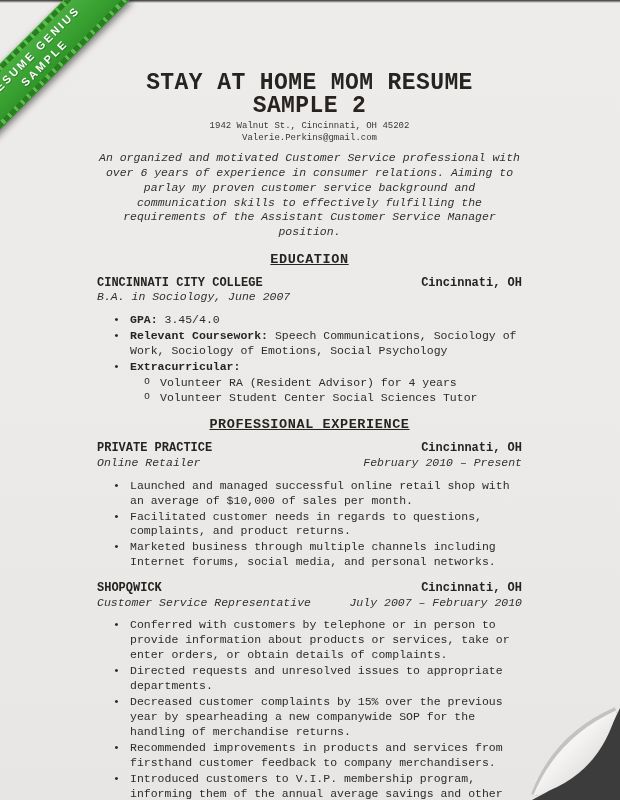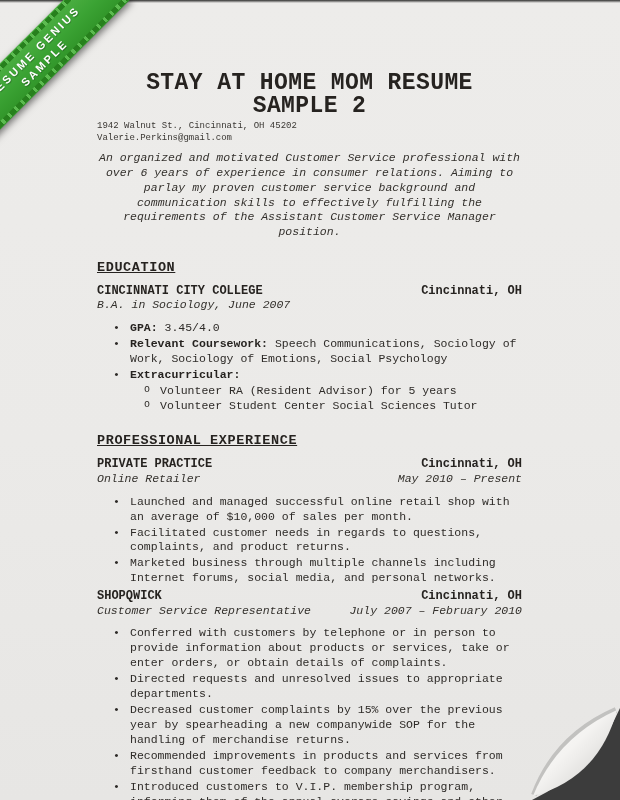--- a/index.html
+++ b/index.html
@@ -34,34 +34,34 @@
     background:repeating-linear-gradient(90deg,#27801d 0 6px,#5cbb50 6px 9px);
   }
   .ribbon::before{top:1px;}
   .ribbon::after{bottom:1px;}
   
   .content{position:absolute;top:0;left:0;right:0;padding:72px 98px 0 97px;font-family:Liberation Mono, monospace;}
   .doc-title{
     margin:0;text-align:center;font-size:23px;line-height:1;
     font-weight:bold;color:#262320;letter-spacing:.4px;
   }
-  .contact{margin-top:3px;text-align:left;font-size:9px;line-height:1.3;color:#3a3733;}
+  .contact{margin-top:3px;text-align:center;font-size:9px;line-height:1.3;color:#3a3733;}
   .summary{
     margin-top:7px;text-align:center;font-style:italic;
     font-size:11.5px;line-height:1.28;color:#33302c;
   }
   .section-heading{
-    margin-top:20px;font-size:13.5px;font-weight:bold;letter-spacing:.6px;
-    text-decoration:underline;color:#262320;
+    margin-top:12px;font-size:13.5px;font-weight:bold;letter-spacing:.6px;
+    text-decoration:underline;color:#262320;text-align:center;
   }
   .org-row{display:flex;justify-content:space-between;margin-top:10px;
     font-size:12px;font-weight:bold;line-height:1.15;color:#262320;}
   .role-row{display:flex;justify-content:space-between;
     font-size:11.5px;font-style:italic;line-height:1.25;color:#33302c;}
-  .org-row.tight{margin-top:4px;}
+  .org-row.tight{margin-top:12px;}
   ul.bullets{list-style:none;margin:8px 0 0;padding:0;font-size:11.5px;line-height:1.3;}
   ul.bullets li{position:relative;padding-left:33px;margin:0 0 1px;}
   ul.bullets li::before{content:"\2022";position:absolute;left:16px;top:0;}
   ul.bullets li.sub{padding-left:63px;margin:0;}
   ul.bullets li.sub::before{content:"o";position:absolute;left:47px;top:-1px;
     font-size:10px;font-family:"Liberation Mono","DejaVu Sans Mono",monospace;}
   ul.bullets b{color:#262320;}
   
   .curl-svg{position:absolute;right:0;bottom:0;z-index:5;}
 </style>
@@ -93,34 +93,34 @@
       <span>Cincinnati, OH</span>
     </div>
     <div class="role-row">
       <span>B.A. in Sociology, June 2007</span>
     </div>
 
     <ul class="bullets" id="edu-bullets">
         <li><b>GPA:</b><span> 3.45/4.0</span></li>
         <li><b>Relevant Coursework:</b><span> Speech Communications, Sociology of Work, Sociology of Emotions, Social Psychology</span></li>
         <li><b>Extracurricular:</b><span></span></li>
-        <li class="sub">Volunteer RA (Resident Advisor) for 5 years</li>
+        <li class="sub">Volunteer RA (Resident Advisor) for 4 years</li>
         <li class="sub">Volunteer Student Center Social Sciences Tutor</li>
       </ul>
 
     <div class="section-heading">PROFESSIONAL EXPERIENCE</div>
 
     <div id="jobs">
         <div class="org-row">
           <span>PRIVATE PRACTICE</span>
           <span>Cincinnati, OH</span>
         </div>
         <div class="role-row">
           <span>Online Retailer</span>
-          <span>May 2010 – Present</span>
+          <span>February 2010 – Present</span>
         </div>
         <ul class="bullets">
           <li>Launched and managed successful online retail shop with an average of $10,000 of sales per month.</li>
           <li>Facilitated customer needs in regards to questions, complaints, and product returns.</li>
           <li>Marketed business through multiple channels including Internet forums, social media, and personal networks.</li>
         </ul>
         <div class="org-row tight">
           <span>SHOPQWICK</span>
           <span>Cincinnati, OH</span>
         </div>

